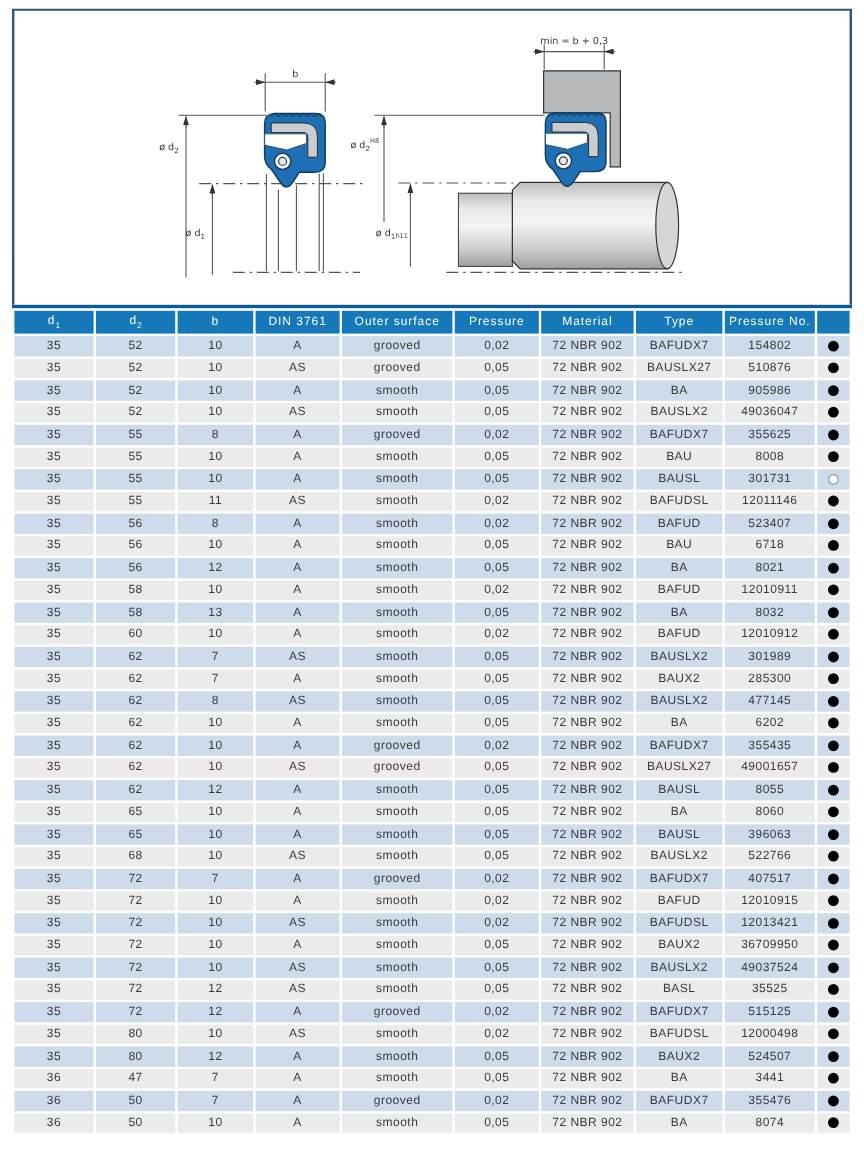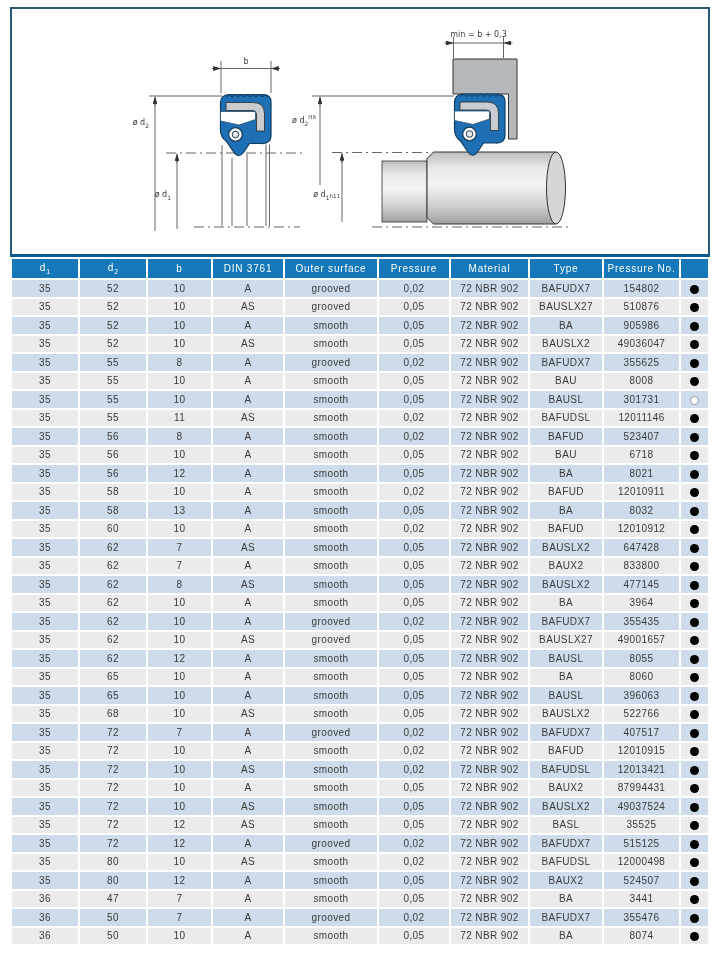--- a/index.html
+++ b/index.html
@@ -324,33 +324,33 @@
       </tr>
       <tr class="row-blue">
         <td>35</td>
         <td>62</td>
         <td>7</td>
         <td>AS</td>
         <td>smooth</td>
         <td>0,05</td>
         <td>72 NBR 902</td>
         <td>BAUSLX2</td>
-        <td>647428</td>
+        <td>301989</td>
         <td><span class="dot filled"></span></td>
       </tr>
       <tr class="row-grey">
         <td>35</td>
         <td>62</td>
         <td>7</td>
         <td>A</td>
         <td>smooth</td>
         <td>0,05</td>
         <td>72 NBR 902</td>
         <td>BAUX2</td>
-        <td>833800</td>
+        <td>285300</td>
         <td><span class="dot filled"></span></td>
       </tr>
       <tr class="row-blue">
         <td>35</td>
         <td>62</td>
         <td>8</td>
         <td>AS</td>
         <td>smooth</td>
         <td>0,05</td>
         <td>72 NBR 902</td>
@@ -360,21 +360,21 @@
       </tr>
       <tr class="row-grey">
         <td>35</td>
         <td>62</td>
         <td>10</td>
         <td>A</td>
         <td>smooth</td>
         <td>0,05</td>
         <td>72 NBR 902</td>
         <td>BA</td>
-        <td>3964</td>
+        <td>6202</td>
         <td><span class="dot filled"></span></td>
       </tr>
       <tr class="row-blue">
         <td>35</td>
         <td>62</td>
         <td>10</td>
         <td>A</td>
         <td>grooved</td>
         <td>0,02</td>
         <td>72 NBR 902</td>
@@ -480,21 +480,21 @@
       </tr>
       <tr class="row-grey">
         <td>35</td>
         <td>72</td>
         <td>10</td>
         <td>A</td>
         <td>smooth</td>
         <td>0,05</td>
         <td>72 NBR 902</td>
         <td>BAUX2</td>
-        <td>87994431</td>
+        <td>36709950</td>
         <td><span class="dot filled"></span></td>
       </tr>
       <tr class="row-blue">
         <td>35</td>
         <td>72</td>
         <td>10</td>
         <td>AS</td>
         <td>smooth</td>
         <td>0,05</td>
         <td>72 NBR 902</td>

